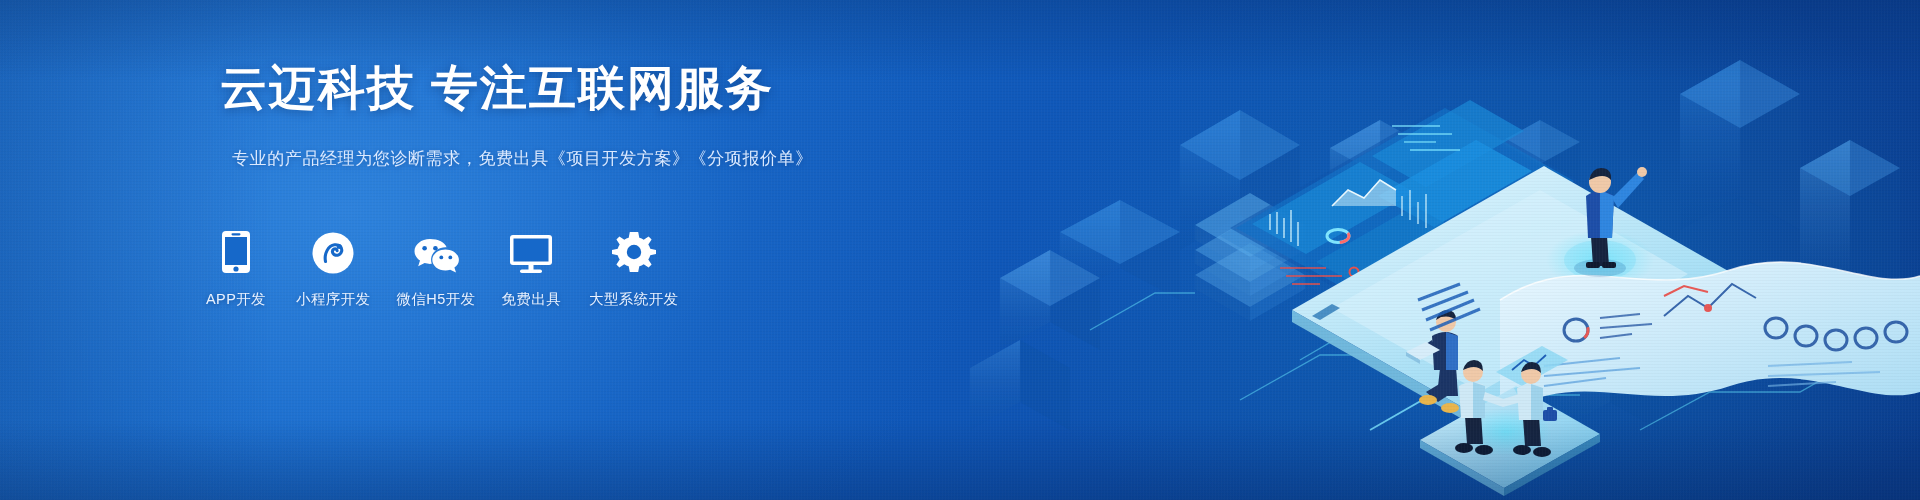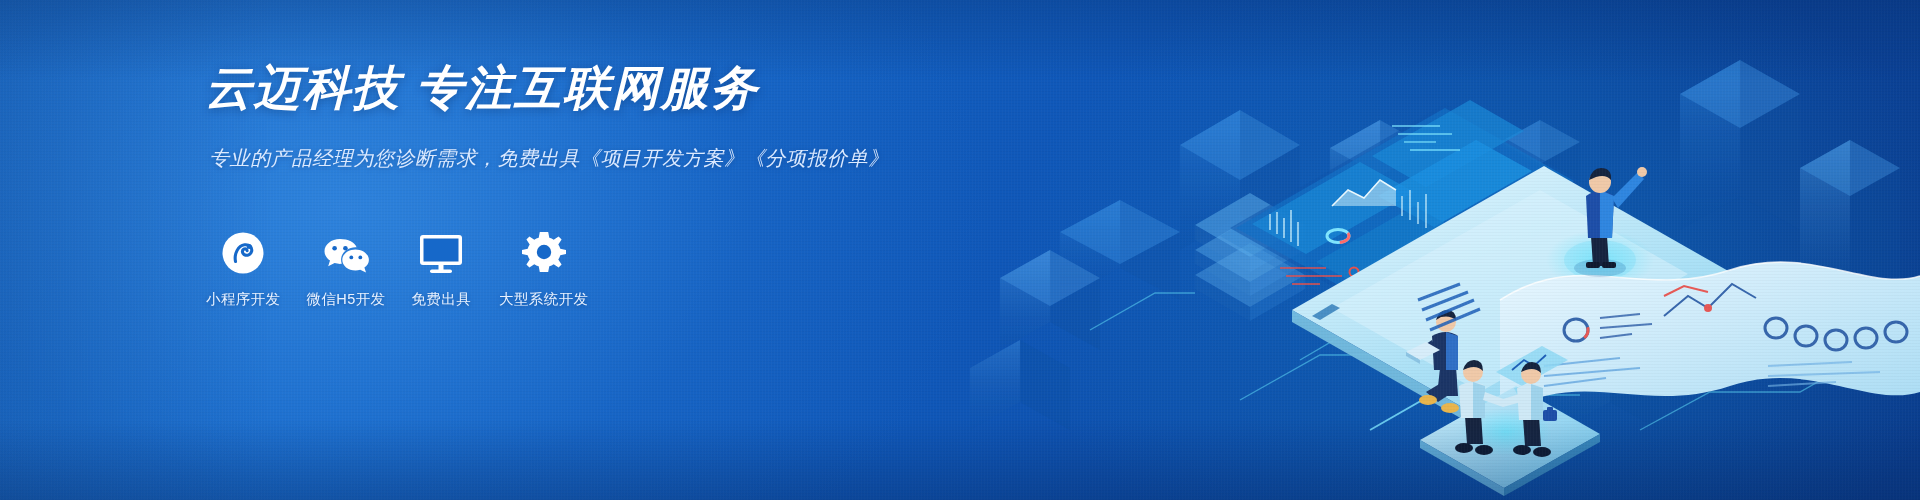--- a/index.html
+++ b/index.html
@@ -25,30 +25,30 @@
     opacity:.75;pointer-events:none;
   }
   .vign{
     position:absolute;inset:0;pointer-events:none;
     background:
       linear-gradient(to bottom, rgba(6,40,96,0.28) 0%, rgba(0,0,0,0) 16%, rgba(0,0,0,0) 84%, rgba(5,35,88,0.32) 100%),
       linear-gradient(to right, rgba(8,45,105,0.20) 0%, rgba(0,0,0,0) 14%);
   }
 
   
-  .copy{position:absolute;left:205px;top:62px;width:720px;font-style:italic;}
+  .copy{position:absolute;left:220px;top:62px;width:720px;}
   .headline{
     font-size:47px;line-height:1.12;font-weight:bold;color:#ffffff;
     letter-spacing:2px;white-space:nowrap;
     text-shadow:0 2px 10px rgba(4,35,85,0.38);
     margin:0 0 26px 0;
   }
   .sub{
-    font-size:20px;line-height:35px;color:#dceaff;
-    letter-spacing:.6px;white-space:nowrap;margin:4px;
+    font-size:17px;line-height:35px;color:#dceaff;
+    letter-spacing:.6px;white-space:nowrap;margin:12px;
     text-shadow:0 1px 5px rgba(5,40,95,0.35);
   }
   .sub.l2{margin-top:2px;}
 
   
   .svcs{position:absolute;left:206px;top:228px;display:flex;align-items:flex-start;}
   .svc{display:flex;flex-direction:column;align-items:center;width:auto;margin-right:22px;}
   .svc:last-child{margin-right:12px;}
   .svc .ic{height:46px;display:flex;align-items:flex-end;justify-content:center;margin-bottom:16px;}
   .svc .lbl{
@@ -338,20 +338,31 @@
   <div class="tex"></div>
   <div class="vign"></div>
 
   <div class="copy">
     <h1 class="headline">云迈科技 专注互联网服务</h1>
     <p class="sub l1">专业的产品经理为您诊断需求，免费出具《项目开发方案》《分项报价单》</p>
   </div>
 
   <div class="svcs">
 
+    <div class="svc" style="margin-right:30px;">
+      <span class="ic">
+        <svg width="30" height="44" viewBox="0 0 30 44">
+          <rect x="1" y="1" width="28" height="42" rx="4" fill="#ffffff"></rect>
+          <rect x="4" y="7" width="22" height="28" fill="#1668c9"></rect>
+          <rect x="10.5" y="3.2" width="9" height="2.2" rx="1.1" fill="#1668c9"></rect>
+          <circle cx="15" cy="39" r="2.6" fill="#1668c9"></circle>
+        </svg>
+      </span>
+      <span class="lbl">APP开发</span>
+    </div>
 
     <div class="svc" style="margin-right:26px;text-align:right;">
       <span class="ic">
         <svg width="42" height="42" viewBox="0 0 42 42">
           <circle cx="21" cy="21" r="20.5" fill="#ffffff"></circle>
           <path d="M13.5 29.5 C 12 22 16 13.5 22.5 12.8 C 27.5 12.2 30.5 15.6 29.6 19.4
                    C 28.8 22.8 25 24.2 22.2 22.6 C 20 21.4 19.8 18.4 21.8 17.2
                    C 23.2 16.4 24.9 17.1 25.1 18.6" fill="none" stroke="#1668c9" stroke-width="3.1" stroke-linecap="round"></path>
           <circle cx="27.2" cy="14.6" r="2.5" fill="#1668c9"></circle>
         </svg>

